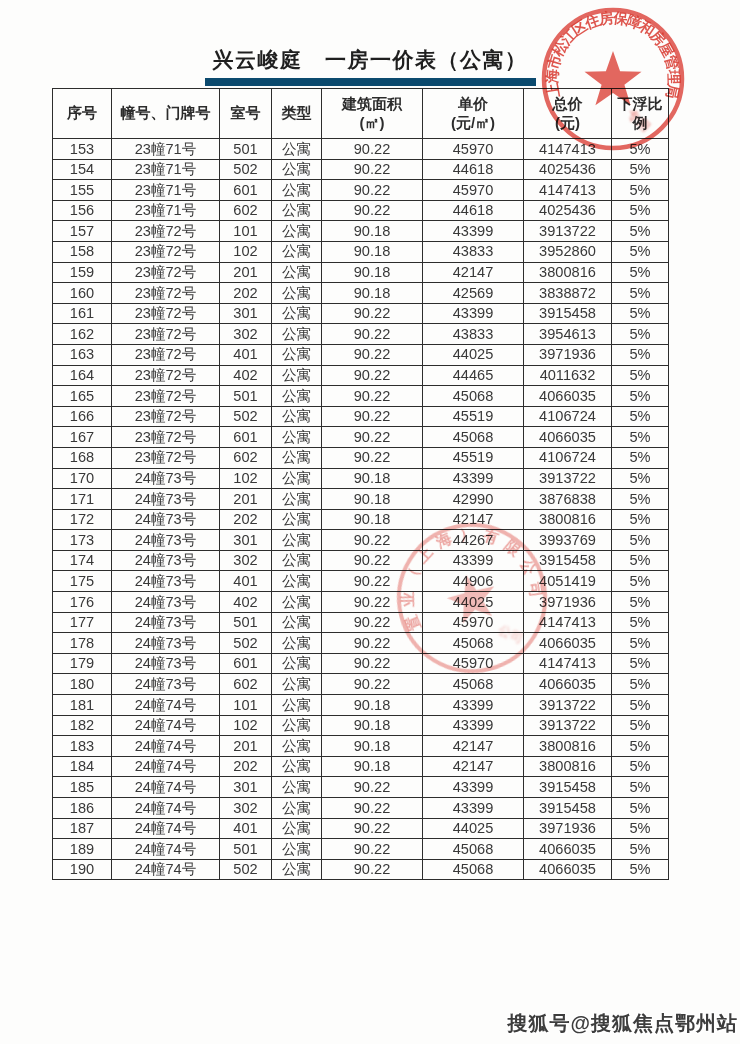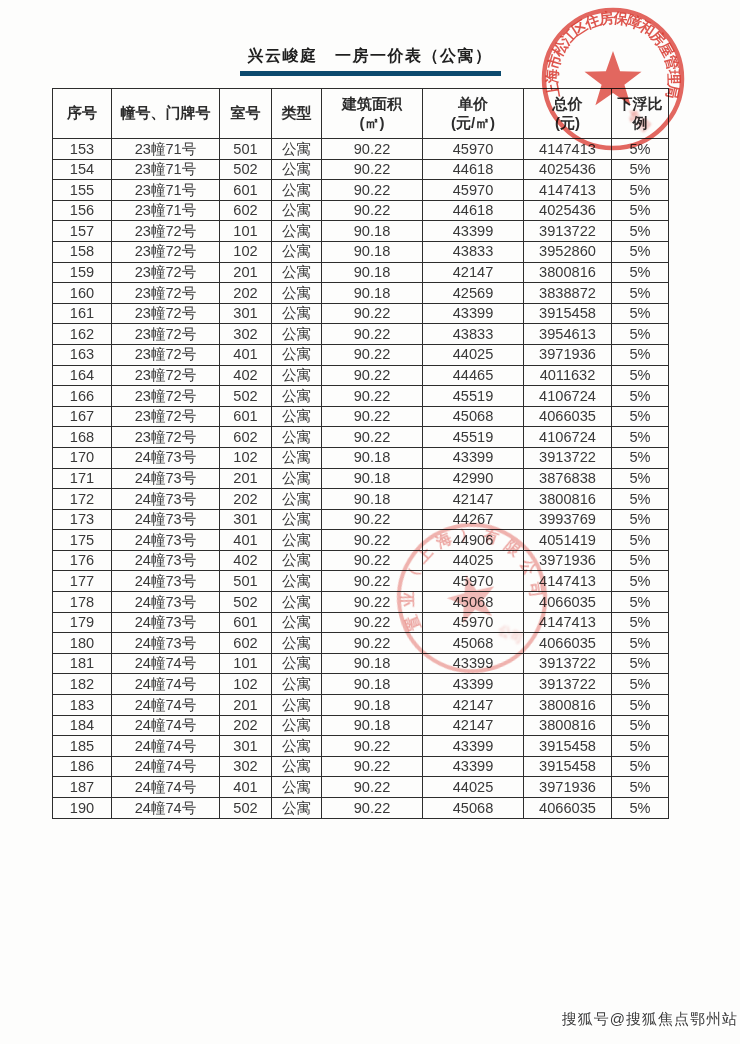--- a/index.html
+++ b/index.html
@@ -12,23 +12,23 @@
     overflow:hidden;
     font-family:"Liberation Sans","DejaVu Sans",sans-serif;
     color:#333;
   }
   .doc-title-wrap {
     position:absolute; top:46px; left:0; width:100%;
     text-align:center;
   }
   .doc-title {
     display:inline-block;
-    font-size:16px; font-weight:600; color:#1f1f1f;
+    font-size:21px; font-weight:600; color:#1f1f1f;
     letter-spacing:1.5px;
-    border-bottom:5px solid #0c4a6e;
+    border-bottom:8px solid #0c4a6e;
     padding:0 8px 4px 8px;
   }
   .price-table-wrap { position:absolute; left:52px; top:88px; }
   table.price-table {
     border-collapse:collapse; table-layout:fixed;
     width:616px;
     background:transparent;
   }
   .price-table th, .price-table td {
     border:1.6px solid #2d2d2d;
@@ -48,21 +48,21 @@
   
   .stamp { position:absolute; pointer-events:none; mix-blend-mode:multiply; }
   .stamp svg { display:block; }
   .stamp-top { left:540px; top:3px; width:146px; height:150px; filter:blur(0.3px); }
   .stamp-mid { left:392px; top:518px; width:160px; height:160px;
                filter:blur(0.5px); transform:rotate(-14deg); }
   .illegible { filter:blur(1.1px); }
   
   .watermark {
     position:absolute; top:1010px; right:2px;
-    font-size:15px; font-weight:normal; letter-spacing:1px;
+    font-size:20px; font-weight:bold; letter-spacing:1px;
     color:rgba(45,45,45,0.92);
     text-shadow:-1px -1px 0 #fff, 1px -1px 0 #fff, -1px 1px 0 #fff,
                  1px 1px 0 #fff, 2px 2px 1px rgba(255,255,255,0.9);
   }
 </style>
 </head>
 <body>
 
 <div class="page">
 
@@ -213,20 +213,30 @@
             <td>164</td>
             <td>23幢72号</td>
             <td>402</td>
             <td>公寓</td>
             <td>90.22</td>
             <td>44465</td>
             <td>4011632</td>
             <td>5%</td>
           </tr>
           <tr>
+            <td>165</td>
+            <td>23幢72号</td>
+            <td>501</td>
+            <td>公寓</td>
+            <td>90.22</td>
+            <td>45068</td>
+            <td>4066035</td>
+            <td>5%</td>
+          </tr>
+          <tr>
             <td>166</td>
             <td>23幢72号</td>
             <td>502</td>
             <td>公寓</td>
             <td>90.22</td>
             <td>45519</td>
             <td>4106724</td>
             <td>5%</td>
           </tr>
           <tr>
@@ -283,20 +293,30 @@
             <td>173</td>
             <td>24幢73号</td>
             <td>301</td>
             <td>公寓</td>
             <td>90.22</td>
             <td>44267</td>
             <td>3993769</td>
             <td>5%</td>
           </tr>
           <tr>
+            <td>174</td>
+            <td>24幢73号</td>
+            <td>302</td>
+            <td>公寓</td>
+            <td>90.22</td>
+            <td>43399</td>
+            <td>3915458</td>
+            <td>5%</td>
+          </tr>
+          <tr>
             <td>175</td>
             <td>24幢73号</td>
             <td>401</td>
             <td>公寓</td>
             <td>90.22</td>
             <td>44906</td>
             <td>4051419</td>
             <td>5%</td>
           </tr>
           <tr>
@@ -410,20 +430,30 @@
             <td>5%</td>
           </tr>
           <tr>
             <td>187</td>
             <td>24幢74号</td>
             <td>401</td>
             <td>公寓</td>
             <td>90.22</td>
             <td>44025</td>
             <td>3971936</td>
+            <td>5%</td>
+          </tr>
+          <tr>
+            <td>189</td>
+            <td>24幢74号</td>
+            <td>501</td>
+            <td>公寓</td>
+            <td>90.22</td>
+            <td>45068</td>
+            <td>4066035</td>
             <td>5%</td>
           </tr>
           <tr>
             <td>190</td>
             <td>24幢74号</td>
             <td>502</td>
             <td>公寓</td>
             <td>90.22</td>
             <td>45068</td>
             <td>4066035</td>

